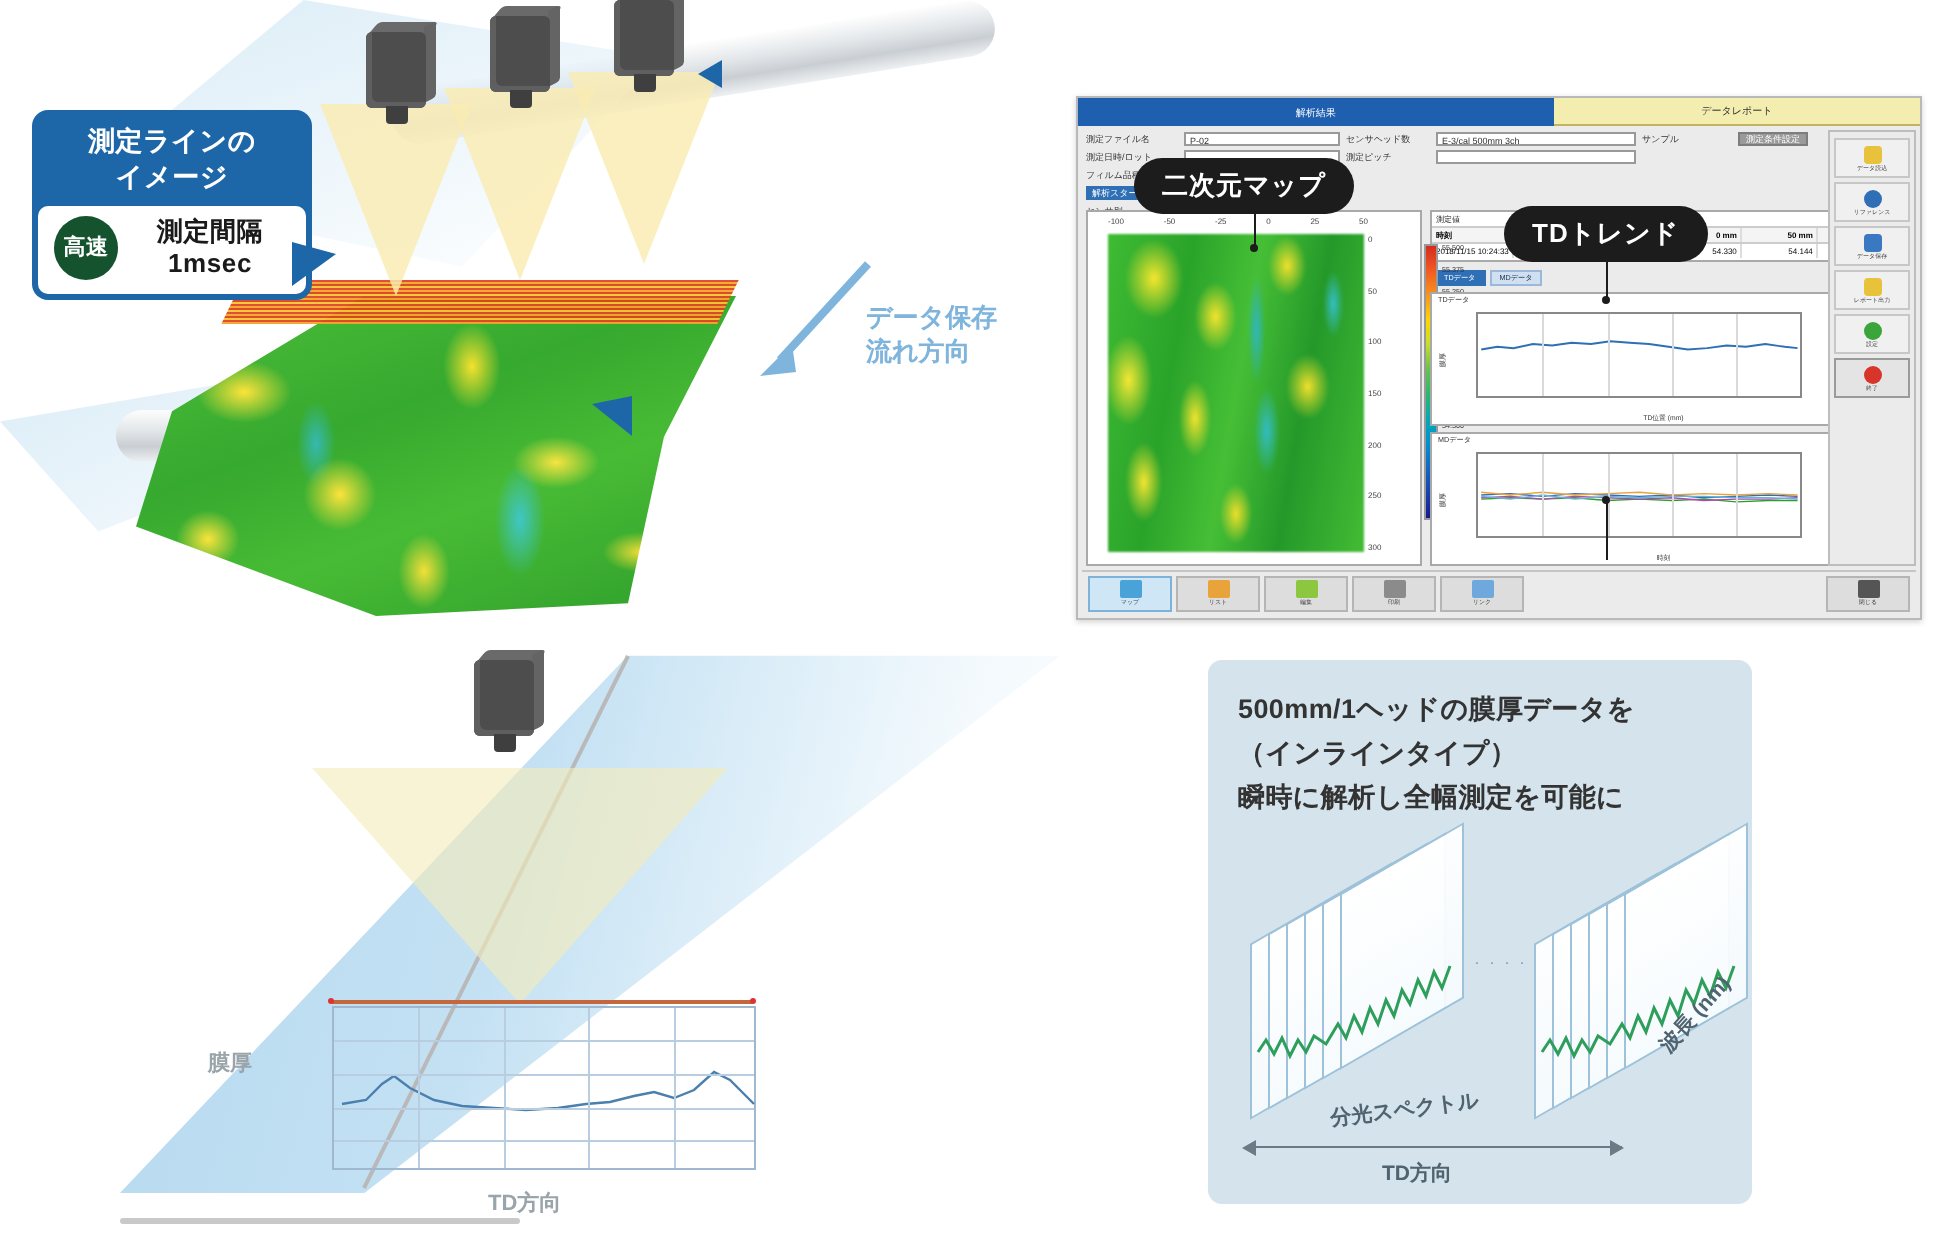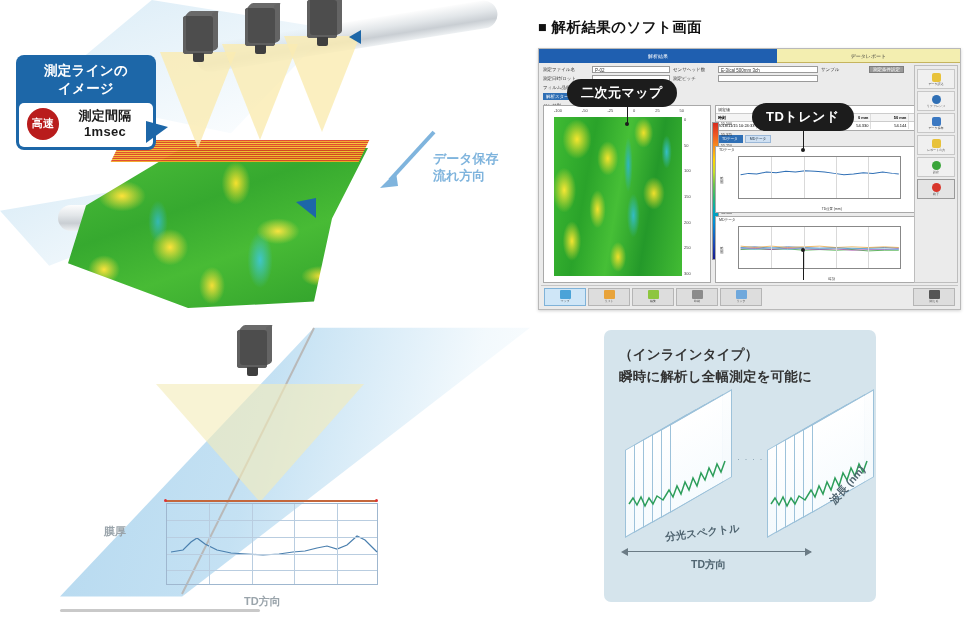--- a/index.html
+++ b/index.html
@@ -96,22 +96,22 @@
     font-weight:700; letter-spacing:.3px;
   }
   .callout.white-body { background:#1d67a8; padding:0; overflow:hidden; }
   .callout .ttl { padding:7px 12px 6px; font-size:13.5px; line-height:1.3; }
   .callout .body {
     background:#fff; margin:0 3px 3px; border-radius:5px;
     display:flex; align-items:center; gap:6px; padding:5px 8px 6px;
   }
   .badge-fast {
     flex:0 0 auto; width:32px; height:32px; border-radius:50%;
-    background:#b91c1c; color:#fff; font-size:11px; font-weight:700;
-    display:flex; align-items:center; justify-content:center;font-family:Liberation Mono, monospace;
+    background:#14532d; color:#fff; font-size:11px; font-weight:700;
+    display:flex; align-items:center; justify-content:center;
   }
   .body-txt { color:#1a1a1a; font-size:13px; line-height:1.25; font-weight:700; text-align:center; flex:1; }
 
   .tail { position:absolute; width:0; height:0; }
 
   .flow-label {
     color:#7fb4dd; font-size:13px; font-weight:700; line-height:1.3; text-align:left;
   }
   .flow-arrow { position:absolute; }
 
@@ -330,21 +330,20 @@
     <span>データ保存</span><br>
     <span>流れ方向</span>
   </div>
   <svg class="abs flow-arrow" style="left:376px; top:128px;" width="62" height="64">
     <path d="M58 4 L14 52" stroke="#7fb4dd" stroke-width="4" fill="none"></path>
     <path d="M4 60 L20 44 L22 58 Z" fill="#7fb4dd"></path>
   </svg>
 </div>
 
 <div class="abs" id="soft-section">
-  <div class="abs sec-head" style="left:33px; top:0;">■ 解析結果のソフト画面</div>
 
   <div class="soft-win">
 
     <div class="tabbar">
       <div class="tab-a">
         <span class="tab-lbl">解析結果</span>
       </div>
       <div class="tab-b">
         <span class="tab-lbl">データレポート</span>
       </div>
@@ -606,20 +605,21 @@
     </svg>
   </div>
 
   <div class="lbl-gray" style="left:44px; top:202px;">膜厚</div>
   <div class="lbl-gray" style="left:184px; top:272px;">TD方向</div>
   <div class="floor-line"></div>
 </div>
 
 <div class="abs" id="info-card">
   <div class="info-txt">
+    <div>500mm/1ヘッドの膜厚データを</div>
     <div>（インラインタイプ）</div>
     <div>瞬時に解析し全幅測定を可能に</div>
   </div>
 
   <div class="stack-area">
 
     <div class="stack" style="left:6px; top:14px;">
       <div class="sheetx" style="left:0px;  top:24px;"></div>
       <div class="sheetx" style="left:9px;  top:19px;"></div>
       <div class="sheetx" style="left:18px; top:14px;"></div>

